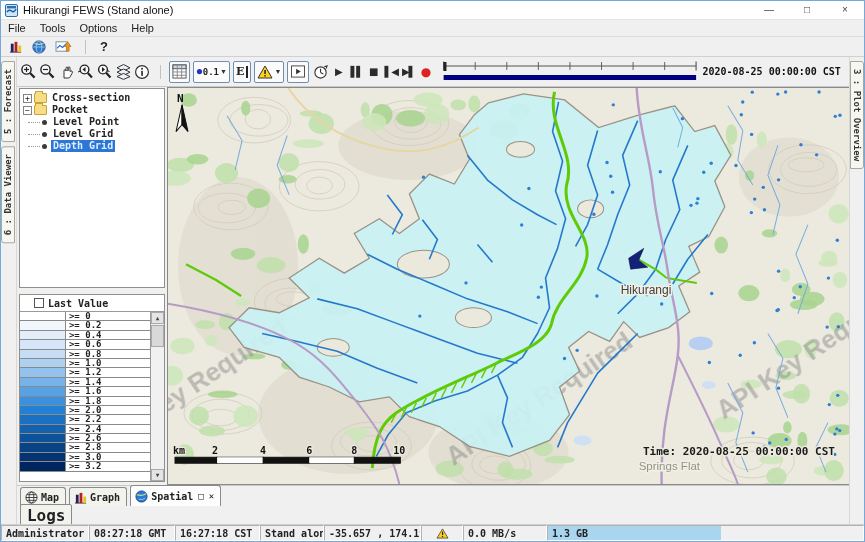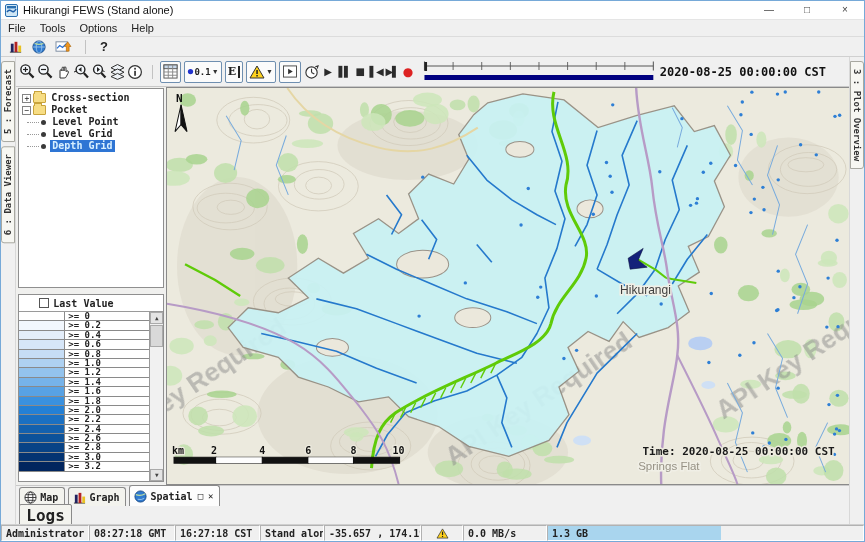--- a/index.html
+++ b/index.html
@@ -44,22 +44,22 @@
     padding:0 4px 0 3px; border-bottom:1px solid #c8c8c8; }
   .mt-icon { width:22px; height:22px; display:flex; align-items:center; justify-content:center; margin-right:1px; }
   .boxed { border:1px solid #6f8fb0; background:#fbfbfb; border-radius:2px; margin-right:3px; height:22px;
     display:flex; align-items:center; justify-content:center; padding:0 2px; }
   .dd-arrow { font-size:7px; color:#333; margin-left:1px; }
   .pb-btn { width:19px; text-align:center; font-size:10px; color:#2b2b2b; margin-right:2px;
     font-family:"DejaVu Sans", sans-serif; }
   .pb-btn.rec { color:#dd2222; font-size:12px; }
   .scale-val { font-family:"DejaVu Sans Mono", monospace; font-size:9px; font-weight:bold; color:#222; }
   .timeline { flex:1 1 auto; min-width:120px; height:24px; margin:0 5px 0 6px; }
-  .tb-datetime { font-family:"DejaVu Sans Mono", monospace; font-size:12px; font-weight:bold;
-    color:#111; white-space:nowrap; margin-right:19px; }
+  .tb-datetime { font-family:"DejaVu Sans Mono", monospace; font-size:10px; font-weight:bold;
+    color:#111; white-space:nowrap; margin-right:4px; }
 
   
   .body { flex:1 1 auto; display:flex; min-height:0; background:#f0f0ee; }
   .left-panel { width:150px; flex:0 0 150px; padding:1px 2px; display:flex; flex-direction:column; }
   .tree-box { background:#fff; border:1px solid #8f8f8f; height:200px; flex:0 0 200px; overflow:hidden;
     font-family:"DejaVu Sans Mono", monospace; font-size:10px; font-weight:bold; color:#222; padding-top:3px; }
   .tree-row { display:flex; align-items:center; height:12px; line-height:12px; white-space:nowrap; }
   .expander { width:9px; height:9px; border:1px solid #848484; background:#fff; font-size:8px; line-height:7px;
     text-align:center; margin:0 2px 0 3px; flex:0 0 9px; font-weight:normal; }
   .folder-icon { width:13px; height:10px; background:#f7dd84; border:1px solid #c8a33c; border-radius:1px;
@@ -67,21 +67,21 @@
   .folder-icon::before { content:""; position:absolute; top:-3px; left:0; width:6px; height:2px;
     background:#f7dd84; border:1px solid #c8a33c; border-bottom:none; }
   .guide { width:12px; border-bottom:1px dotted #999; margin-left:8px; flex:0 0 12px; height:0; }
   .bullet { width:5px; height:5px; border-radius:50%; background:#3a3a3a; margin:0 4px 0 2px; flex:0 0 5px; }
   .tree-label { padding:0 2px; }
   .tree-label.selected { background:#2e75d4; color:#d8f0ff; }
 
   .legend-box { background:#fff; border:1px solid #8f8f8f; margin-top:6px; height:188px; flex:0 0 188px;
     display:flex; flex-direction:column; font-family:"DejaVu Sans Mono", monospace; }
   .legend-head { height:17px; flex:0 0 17px; border-bottom:1px solid #9a9a9a; display:flex; align-items:center;
-    padding-left:20px; font-size:10px; font-weight:bold; color:#222; }
+    padding-left:14px; font-size:10px; font-weight:bold; color:#222; }
   .checkbox { width:10px; height:10px; border:1px solid #555; background:#fff; margin-right:4px; flex:0 0 10px; }
   .legend-list { flex:1 1 auto; overflow:hidden; position:relative; padding-right:14px; }
   .legend-row { display:flex; height:9.4px; border-bottom:1px solid #8a8a8a; }
   .legend-swatch { flex:0 0 46px; border-right:1px solid #8a8a8a; }
   .legend-label { flex:1; font-size:9px; font-weight:bold; color:#222; line-height:9px; padding-left:3px;
     background:#fff; white-space:nowrap; }
   .legend-scroll { position:absolute; right:0; top:0; bottom:0; width:14px; background:#f1f1f1;
     border-left:1px solid #9a9a9a; display:flex; flex-direction:column; }
   .scr-btn { height:12px; flex:0 0 12px; background:#e4e4e4; border:1px solid #aaa; font-size:6px;
     text-align:center; line-height:10px; color:#444; }

